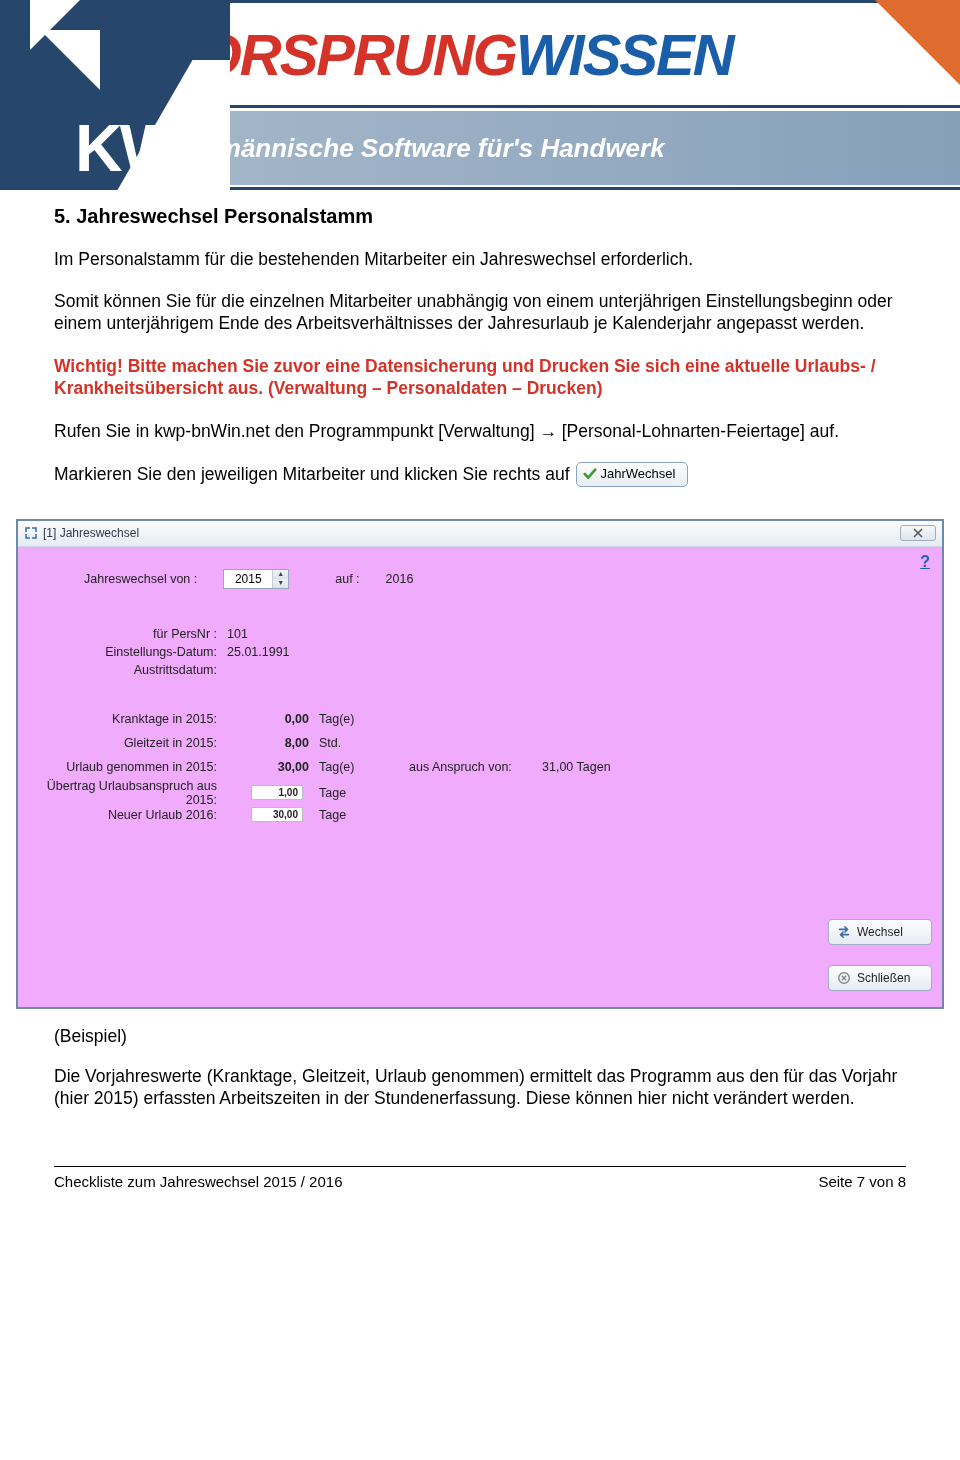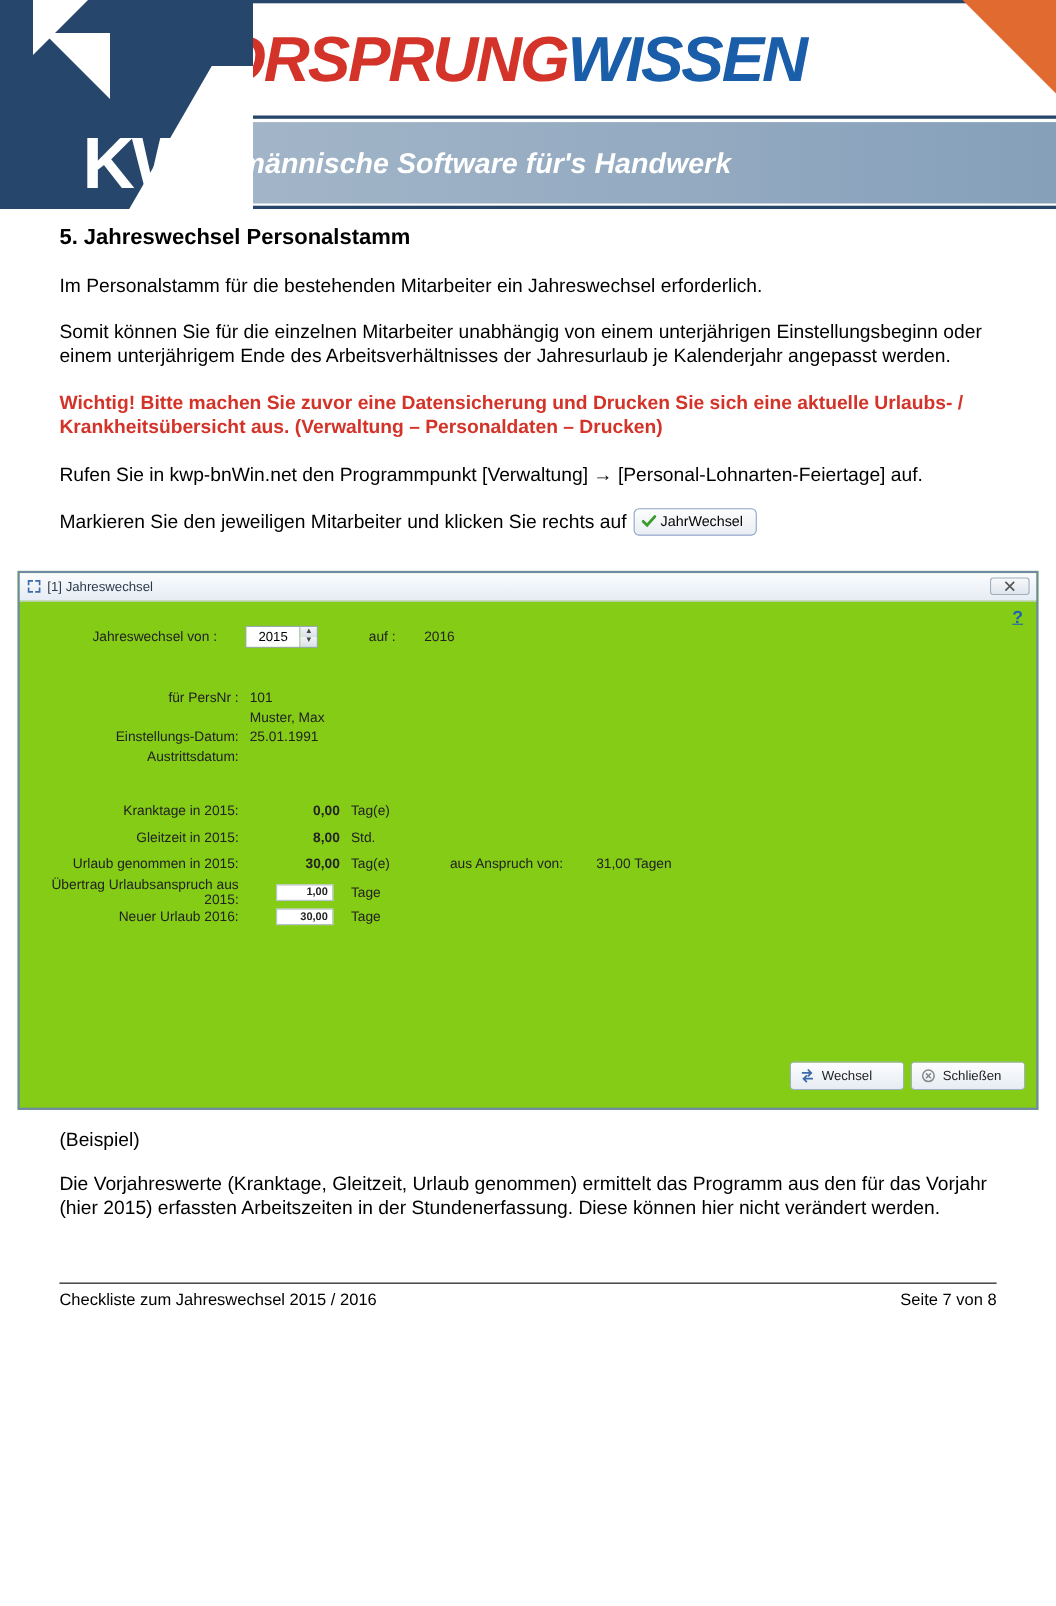--- a/index.html
+++ b/index.html
@@ -121,21 +121,21 @@
   }
   .icon-check svg { width: 14px; height: 14px; }
 
   
   .dialog-wrap {
     margin: 6px 0 12px 16px;
     width: 928px;
   }
   .dialog-outer {
     border: 2px solid #6f8aa6;
-    background: #84cc16;
+    background: #f0abfc;
   }
   .titlebar {
     height: 26px;
     background: linear-gradient(#fbfcfd,#e5ecf4);
     border-bottom: 1px solid #cdd6e1;
     display: flex;
     align-items: center;
     padding: 0 6px;
     font-size: 12px;
     color: #2a3a4a;
@@ -225,22 +225,22 @@
     text-align: right;
     background: #fff;
     font-size: 10px;
     margin-right: 6px;
   }
   .side-buttons {
     position: absolute;
     right: 10px;
     bottom: 16px;
     display: flex;
-    flex-direction: row;
-    gap: 6px;
+    flex-direction: column;
+    gap: 20px;
   }
   .side-btn {
     width: 104px;
     padding: 5px 8px;
     border: 1px solid #9fb0c6;
     border-radius: 4px;
     background: linear-gradient(#fcfdfe,#e7ecf3);
     font-size: 12px;
     display: flex;
     align-items: center;
@@ -339,24 +339,20 @@
           </span>
           <span style="margin-left:20px;">auf :</span>
           <span>2016</span>
         </div>
 
         <div class="fld">
           <span class="flbl">für PersNr :</span>
           <span class="fval">101</span>
         </div>
         <div class="fld">
-          <span class="flbl"></span>
-          <span class="fval">Muster, Max</span>
-        </div>
-        <div class="fld">
           <span class="flbl">Einstellungs-Datum:</span>
           <span class="fval">25.01.1991</span>
         </div>
         <div class="fld">
           <span class="flbl">Austrittsdatum:</span>
           <span class="fval"></span>
         </div>
 
         <div class="group2">
           <div class="row">

